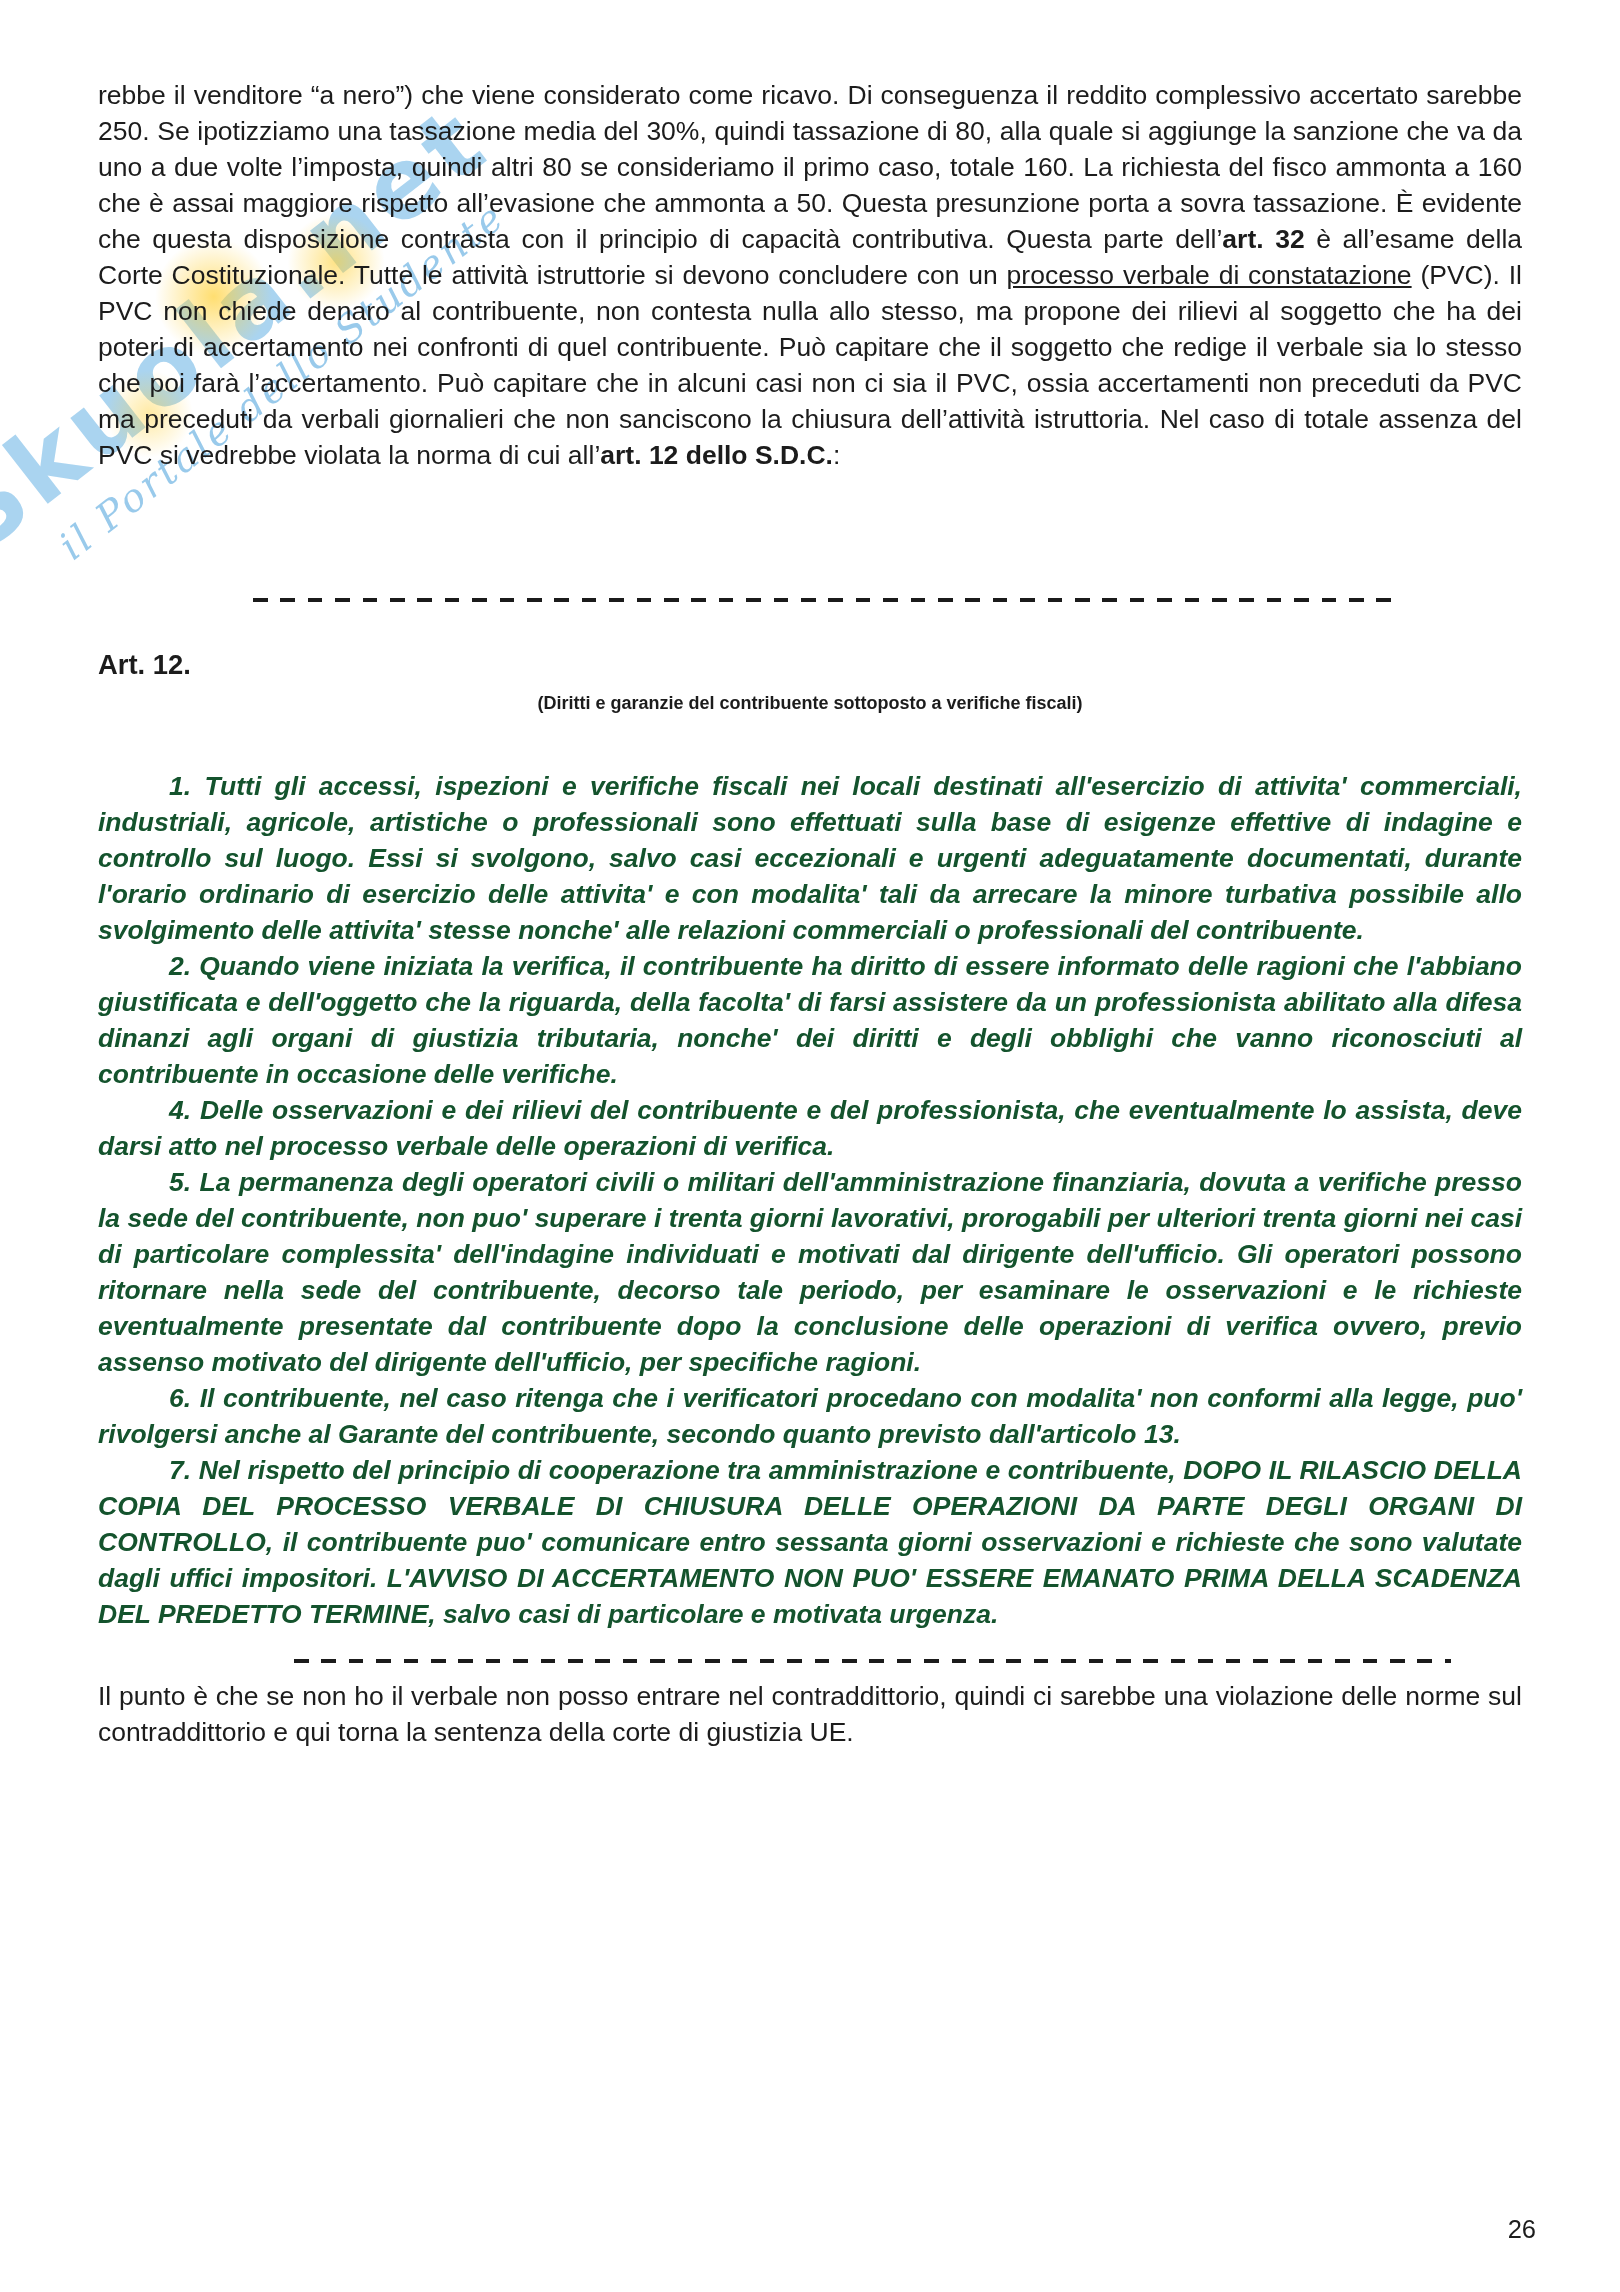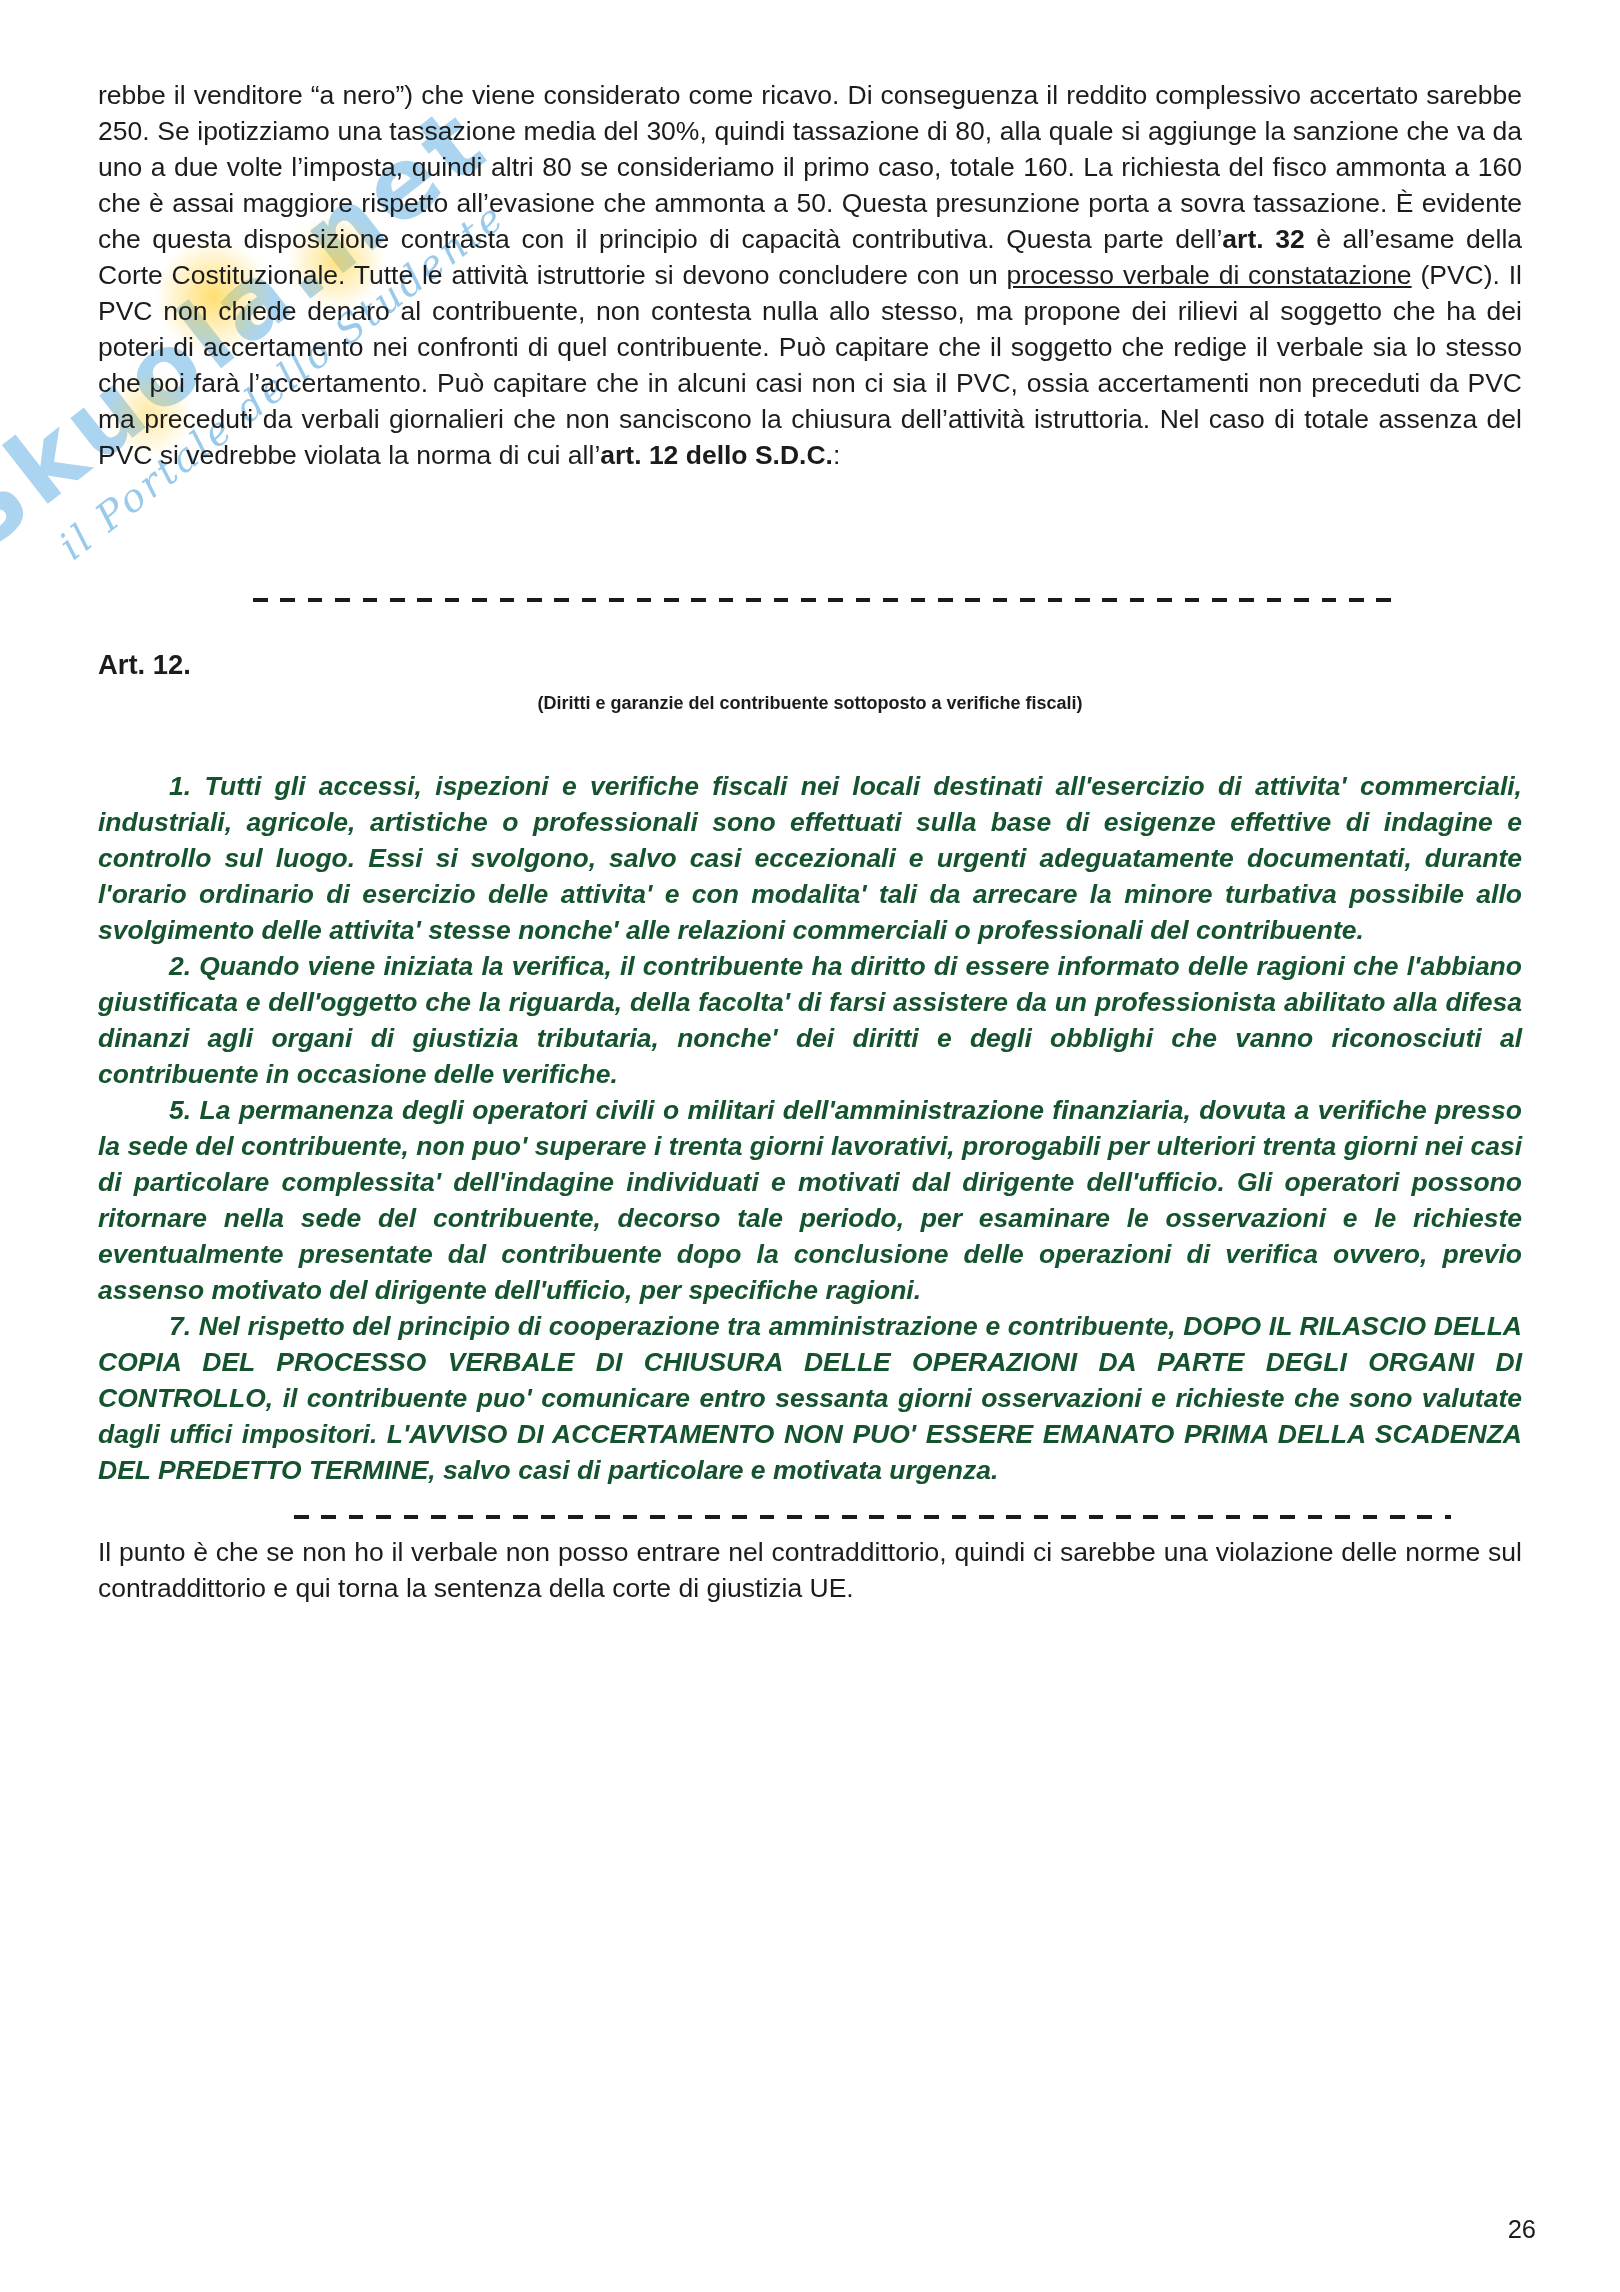--- a/index.html
+++ b/index.html
@@ -152,21 +152,23 @@
     <p class="body-text"><span>rebbe il venditore “a nero”) che viene considerato come ricavo. Di conseguenza il reddito complessivo accertato sarebbe 250. Se ipotizziamo una tassazione media del 30%, quindi tassazione di 80, alla quale si aggiunge la sanzione che va da uno a due volte l’imposta, quindi altri 80 se consideriamo il primo caso, totale 160. La richiesta del fisco ammonta a 160 che è assai maggiore rispetto all’evasione che ammonta a 50. Questa presunzione porta a sovra tassazione. È evidente che questa disposizione contrasta con il principio di capacità contributiva. Questa parte dell’</span><strong>art. 32</strong><span> è all’esame della Corte Costituzionale. Tutte le attività istruttorie si devono concludere con un </span><span class="underline">processo verbale di constatazione</span><span> (PVC). Il PVC non chiede denaro al contribuente, non contesta nulla allo stesso, ma propone dei rilievi al soggetto che ha dei poteri di accertamento nei confronti di quel contribuente. Può capitare che il soggetto che redige il verbale sia lo stesso che poi farà l’accertamento. Può capitare che in alcuni casi non ci sia il PVC, ossia accertamenti non preceduti da PVC ma preceduti da verbali giornalieri che non sanciscono la chiusura dell’attività istruttoria. Nel caso di totale assenza del PVC si vedrebbe violata la norma di cui all’</span><strong>art. 12 dello S.D.C.</strong><span>:</span></p>
 
     <div class="dashed-sep sep-top"></div>
 
     <h2 class="art-title">Art. 12.</h2>
     <h3 class="art-subtitle">(Diritti e garanzie del contribuente sottoposto a verifiche fiscali)</h3>
 
     <div class="law-section">
       <p class="law-para">1. Tutti gli accessi, ispezioni e verifiche fiscali nei locali destinati all'esercizio di attivita' commerciali, industriali, agricole, artistiche o professionali sono effettuati sulla base di esigenze effettive di indagine e controllo sul luogo. Essi si svolgono, salvo casi eccezionali e urgenti adeguatamente documentati, durante l'orario ordinario di esercizio delle attivita' e con modalita' tali da arrecare la minore turbativa possibile allo svolgimento delle attivita' stesse nonche' alle relazioni commerciali o professionali del contribuente.</p>
       <p class="law-para">2. Quando viene iniziata la verifica, il contribuente ha diritto di essere informato delle ragioni che l'abbiano giustificata e dell'oggetto che la riguarda, della facolta' di farsi assistere da un professionista abilitato alla difesa dinanzi agli organi di giustizia tributaria, nonche' dei diritti e degli obblighi che vanno riconosciuti al contribuente in occasione delle verifiche.</p>
+      <p class="law-para">4. Delle osservazioni e dei rilievi del contribuente e del professionista, che eventualmente lo assista, deve darsi atto nel processo verbale delle operazioni di verifica.</p>
       <p class="law-para">5. La permanenza degli operatori civili o militari dell'amministrazione finanziaria, dovuta a verifiche presso la sede del contribuente, non puo' superare i trenta giorni lavorativi, prorogabili per ulteriori trenta giorni nei casi di particolare complessita' dell'indagine individuati e motivati dal dirigente dell'ufficio. Gli operatori possono ritornare nella sede del contribuente, decorso tale periodo, per esaminare le osservazioni e le richieste eventualmente presentate dal contribuente dopo la conclusione delle operazioni di verifica ovvero, previo assenso motivato del dirigente dell'ufficio, per specifiche ragioni.</p>
+      <p class="law-para">6. Il contribuente, nel caso ritenga che i verificatori procedano con modalita' non conformi alla legge, puo' rivolgersi anche al Garante del contribuente, secondo quanto previsto dall'articolo 13.</p>
       <p class="law-para">7. Nel rispetto del principio di cooperazione tra amministrazione e contribuente, DOPO IL RILASCIO DELLA COPIA DEL PROCESSO VERBALE DI CHIUSURA DELLE OPERAZIONI DA PARTE DEGLI ORGANI DI CONTROLLO, il contribuente puo' comunicare entro sessanta giorni osservazioni e richieste che sono valutate dagli uffici impositori. L'AVVISO DI ACCERTAMENTO NON PUO' ESSERE EMANATO PRIMA DELLA SCADENZA DEL PREDETTO TERMINE, salvo casi di particolare e motivata urgenza.</p>
     </div>
 
     <div class="dashed-sep sep-bottom"></div>
 
     <p class="body-text closing">Il punto è che se non ho il verbale non posso entrare nel contraddittorio, quindi ci sarebbe una violazione delle norme sul contraddittorio e qui torna la sentenza della corte di giustizia UE.</p>
 
   </div>
 
   <div class="page-number">26</div>

